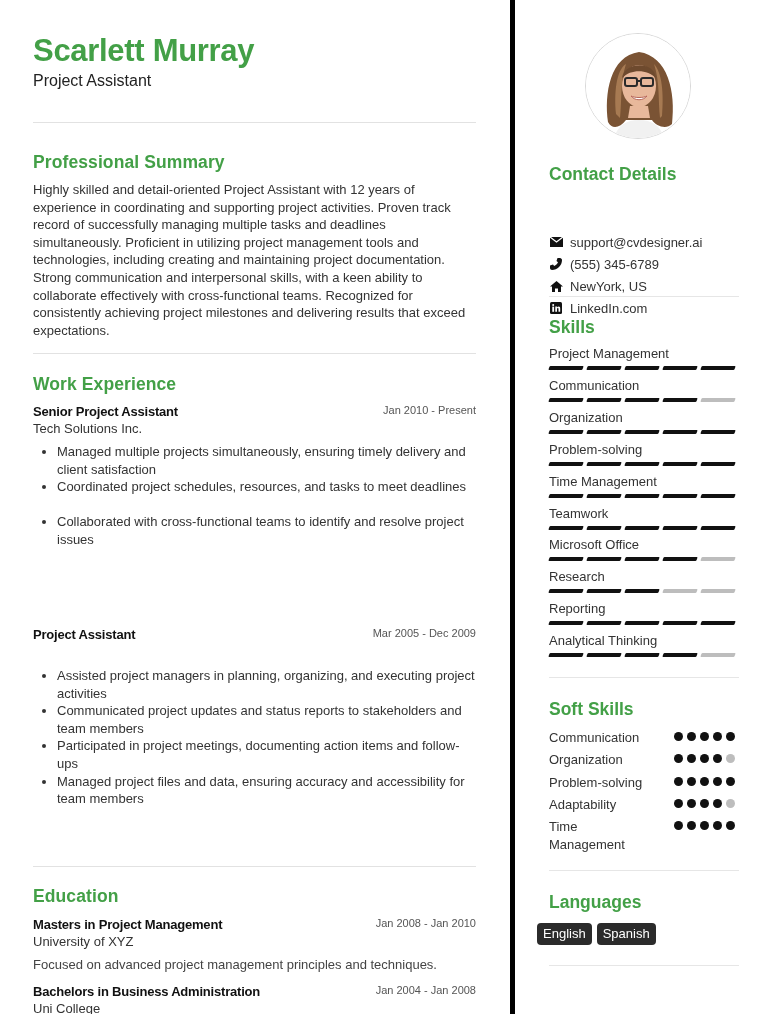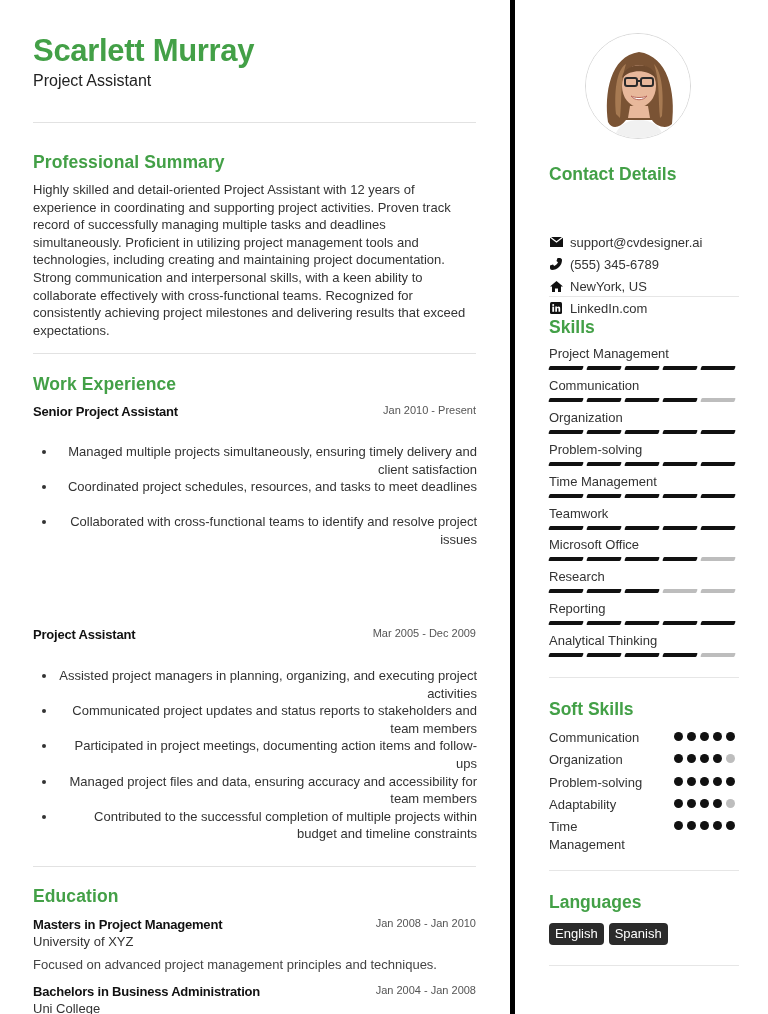--- a/index.html
+++ b/index.html
@@ -17,21 +17,21 @@
   .section-title { position: absolute; left: 0; font-size: 17.5px; font-weight: bold; color: #43a047; letter-spacing: 0.1px; }
 
   .summary { position: absolute; top: 181px; left: 0; width: 443px; font-size: 13px; line-height: 17.6px; color: #333; }
 
   .entry-head { position: absolute; left: 0; width: 443px; }
   .entry-role { font-size: 13px; font-weight: bold; color: #111; letter-spacing: -0.2px; }
   .entry-date { position: absolute; right: 0; top: 0; font-size: 11px; color: #555; }
   .entry-org { font-size: 13px; color: #333; margin-top: 2px; }
 
   ul.bullets { position: absolute; left: 24px; width: 420px; list-style: none; font-size: 13px; line-height: 17.6px; color: #333; }
-  ul.bullets li { position: relative; text-align: right; }
+  ul.bullets li { position: relative; }
   ul.bullets li::before { content: ""; position: absolute; left: -15px; top: 7px; width: 4px; height: 4px; border-radius: 50%; background: #333; }
 
   .edu-desc { position: absolute; left: 0; font-size: 13px; color: #444; }
 
   
   .right { position: absolute; left: 510px; top: 0; width: 258px; height: 1014px; border-left: 5px solid #000000; }
   .avatar { position: absolute; left: 70px; top: 33px; width: 106px; height: 106px; border-radius: 50%; border: 1px solid #d8d8d8; overflow: hidden; background: #fff; }
   .r-title { position: absolute; left: 34px; font-size: 17.5px; font-weight: bold; color: #43a047; }
   .r-hr { position: absolute; left: 34px; width: 190px; height: 1px; background: #e6e6e6; }
 
@@ -43,21 +43,21 @@
   .skill-bars { display: flex; gap: 4px; margin-top: 4px; }
   .skill-bars span { width: 34px; height: 4px; background: #111; transform: skewX(-20deg); border-radius: 1px; }
   .skill-bars span.off { background: #bdbdbd; }
 
   .soft { position: absolute; left: 34px; width: 190px; font-size: 13px; color: #333; }
   .soft-label { width: 115px; line-height: 18px; }
   .dots { position: absolute; left: 125px; top: 3px; display: flex; gap: 4px; }
   .dots span { width: 9px; height: 9px; border-radius: 50%; background: #111; }
   .dots span.off { background: #bdbdbd; }
 
-  .langs { position: absolute; left: 34px; top: 923px; display: flex; gap: 5px; }
+  .langs { position: absolute; left: 22px; top: 923px; display: flex; gap: 5px; }
   .lang { background: #2b2b2b; color: #fff; font-size: 13px; padding: 3px 6px; border-radius: 4px; line-height: 16px; }
 </style>
 </head>
 <body>
 
 <div class="page">
 
   <div class="left">
     <div class="name">Scarlett Murray</div>
     <div class="job-title">Project Assistant</div>
@@ -65,39 +65,39 @@
 
     <div class="section-title" style="top:152px">Professional Summary</div>
     <div class="summary">Highly skilled and detail-oriented Project Assistant with 12 years of experience in coordinating and supporting project activities. Proven track record of successfully managing multiple tasks and deadlines simultaneously. Proficient in utilizing project management tools and technologies, including creating and maintaining project documentation. Strong communication and interpersonal skills, with a keen ability to collaborate effectively with cross-functional teams. Recognized for consistently achieving project milestones and delivering results that exceed expectations.</div>
     <div class="hr" style="top:353px"></div>
 
     <div class="section-title" style="top:374px">Work Experience</div>
 
     <div class="entry-head" style="top:404px">
       <div class="entry-role">Senior Project Assistant</div>
       <div class="entry-date">Jan 2010 - Present</div>
+      <div class="entry-org">Tech Solutions Inc.</div>
     </div>
     <ul class="bullets" style="top:443px">
       <li>Managed multiple projects simultaneously, ensuring timely delivery and client satisfaction</li>
       <li>Coordinated project schedules, resources, and tasks to meet deadlines</li>
     </ul>
     <ul class="bullets" style="top:513px">
       <li>Collaborated with cross-functional teams to identify and resolve project issues</li>
     </ul>
 
     <div class="entry-head" style="top:627px">
       <div class="entry-role">Project Assistant</div>
       <div class="entry-date">Mar 2005 - Dec 2009</div>
     </div>
     <ul class="bullets" style="top:667px">
       <li>Assisted project managers in planning, organizing, and executing project activities</li>
       <li>Communicated project updates and status reports to stakeholders and team members</li>
       <li>Participated in project meetings, documenting action items and follow-ups</li>
       <li>Managed project files and data, ensuring accuracy and accessibility for team members</li>
-      <li>Contributed to the successful completion of multiple projects within budget and timeline constraints</li>
     </ul>
 
     <div class="hr" style="top:866px"></div>
 
     <div class="section-title" style="top:886px">Education</div>
     <div class="entry-head" style="top:917px">
       <div class="entry-role">Masters in Project Management</div>
       <div class="entry-date">Jan 2008 - Jan 2010</div>
       <div class="entry-org">University of XYZ</div>
     </div>

